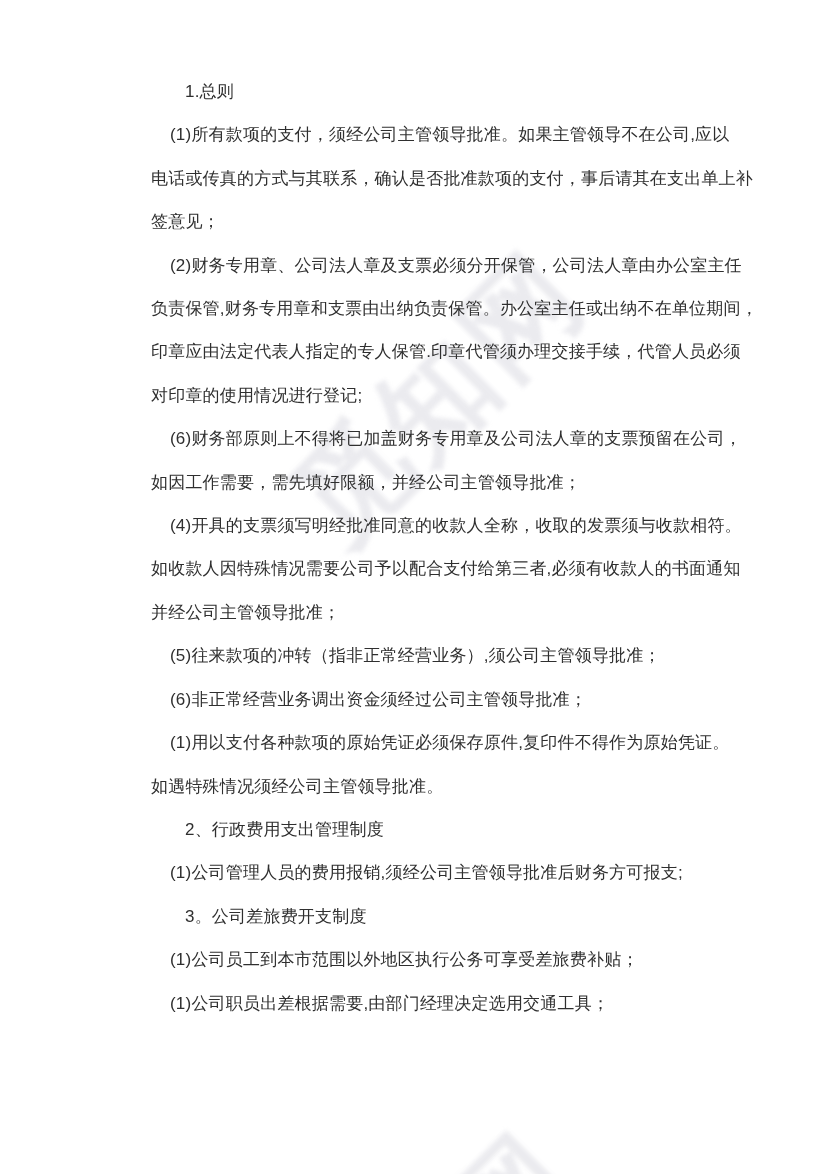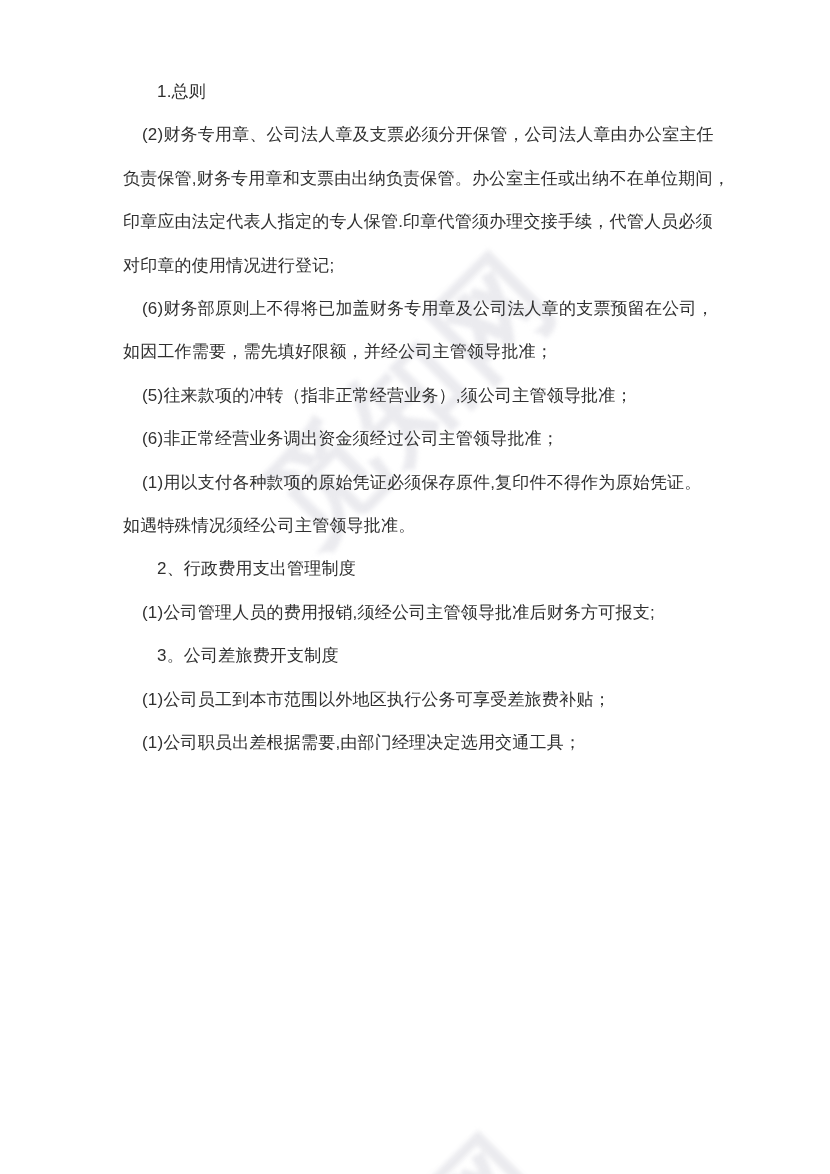--- a/index.html
+++ b/index.html
@@ -7,20 +7,21 @@
     padding: 0;
     background: #ffffff;
   }
   .page {
     position: relative;
     width: 758px;
     height: 1174px;
     background: #ffffff;
     overflow: hidden;
     font-family: "Liberation Sans", "DejaVu Sans", sans-serif;
+    margin-left: 28px;
   }
   
   .watermark {
     position: absolute;
     z-index: 0;
     font-size: 112px;
     line-height: 112px;
     font-weight: bold;
     letter-spacing: 5px;
     color: #ebebef;
@@ -54,26 +55,32 @@
 <body>
 
 <div class="page">
 
   <div class="watermark mid">觅知网</div>
   <div class="watermark bottom">觅知网</div>
 
   <div class="content">
 
     <p class="heading">1.总则</p>
+    <p class="item">(1)所有款项的支付，须经公司主管领导批准。如果主管领导不在公司,应以
+电话或传真的方式与其联系，确认是否批准款项的支付，事后请其在支出单上补
+签意见；</p>
     <p class="item">(2)财务专用章、公司法人章及支票必须分开保管，公司法人章由办公室主任
 负责保管,财务专用章和支票由出纳负责保管。办公室主任或出纳不在单位期间，
 印章应由法定代表人指定的专人保管.印章代管须办理交接手续，代管人员必须
 对印章的使用情况进行登记;</p>
     <p class="item">(6)财务部原则上不得将已加盖财务专用章及公司法人章的支票预留在公司，
 如因工作需要，需先填好限额，并经公司主管领导批准；</p>
+    <p class="item">(4)开具的支票须写明经批准同意的收款人全称，收取的发票须与收款相符。
+如收款人因特殊情况需要公司予以配合支付给第三者,必须有收款人的书面通知
+并经公司主管领导批准；</p>
     <p class="item">(5)往来款项的冲转（指非正常经营业务）,须公司主管领导批准；</p>
     <p class="item">(6)非正常经营业务调出资金须经过公司主管领导批准；</p>
     <p class="item">(1)用以支付各种款项的原始凭证必须保存原件,复印件不得作为原始凭证。
 如遇特殊情况须经公司主管领导批准。</p>
 
     <p class="heading">2、行政费用支出管理制度</p>
     <p class="item">(1)公司管理人员的费用报销,须经公司主管领导批准后财务方可报支;</p>
 
     <p class="heading">3。公司差旅费开支制度</p>
     <p class="item">(1)公司员工到本市范围以外地区执行公务可享受差旅费补贴；</p>

